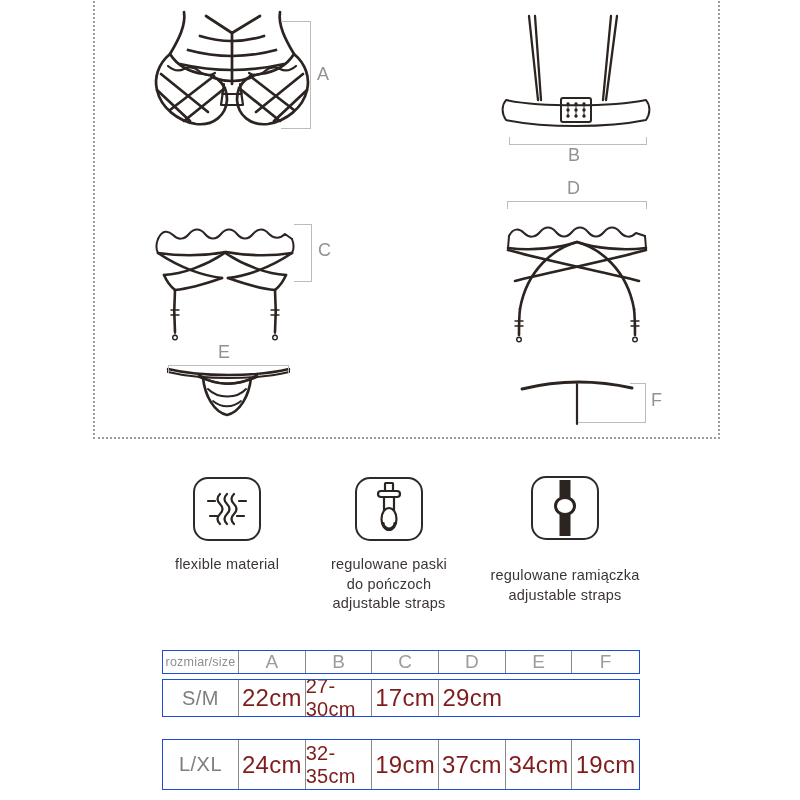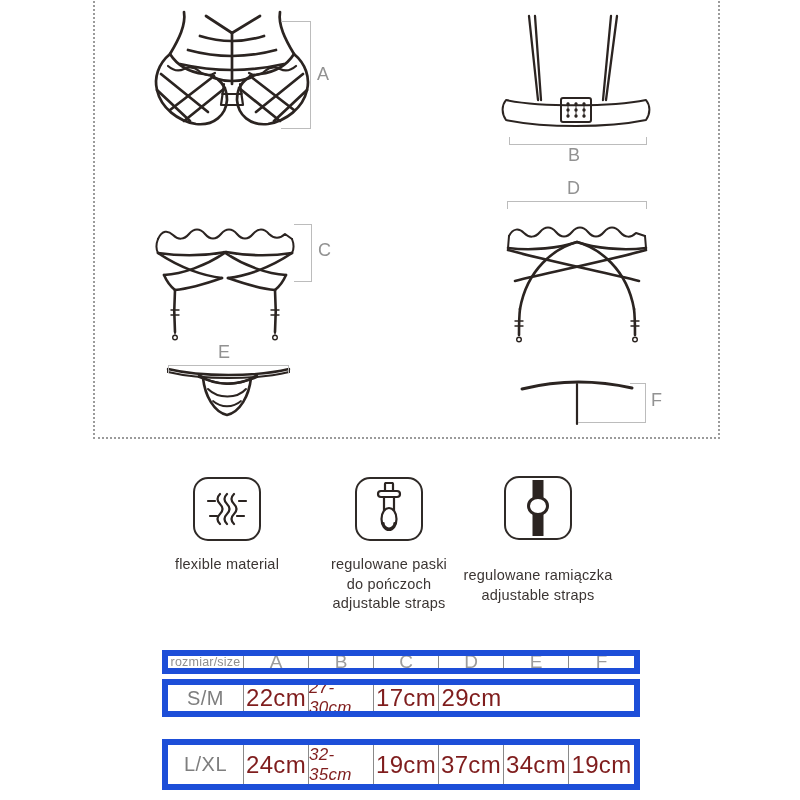--- a/index.html
+++ b/index.html
@@ -20,33 +20,33 @@
   
   .feature { position:absolute; text-align:center; color:#3b3533; font-size:14.5px;
     line-height:19.5px; letter-spacing:0.2px; }
   .icon-box { width:68px; height:64px; border:2.5px solid #2f2a27; border-radius:15px;
     margin:0 auto; display:flex; align-items:center; justify-content:center; box-sizing:border-box; }
   .feature .txt { margin-top:14px; }
   .feature .txt.push { margin-top:26px; }
 
   
   .trow { position:absolute; left:162px; width:478px; display:grid;
-    grid-template-columns:76px repeat(6,1fr); border:6px solid #1d4ed8;
+    grid-template-columns:76px repeat(6,1fr); border:1px solid #1d4ed8;
     box-sizing:border-box; background:#fff; }
   .cell { display:flex; align-items:center; justify-content:center;
     border-right:1px solid #8a8a8a; box-sizing:border-box; overflow:hidden; }
   .cell:last-child { border-right:none; }
   .thead { top:650px; height:24px; }
   .thead .cell { font-size:19px; color:#9c9c9c; }
   .thead .cell.lbl { font-size:12.5px; color:#8f8f8f; letter-spacing:0.2px; }
   .r1 { top:679px; height:38px; }
   .r2 { top:739px; height:51px; }
   .size-cell { font-size:20px; color:#7e7e7e; letter-spacing:0.5px; }
   .val { font-size:24px; color:#7f1d1d; letter-spacing:0.3px; }
-  .val.small { font-size:17px;font-style:italic; }
+  .val.small { font-size:20px; }
 </style>
 </head>
 <body>
 
 <div class="stage">
 
   <div class="dotted-box"></div>
 
   <svg class="draw" style="left:148px; top:12px;" width="168" height="122" viewBox="0 0 168 122">
     <g class="ink" stroke-width="2.7">
@@ -190,21 +190,21 @@
         </g>
       </svg>
     </div>
     <div class="txt">
       <div>regulowane paski</div>
       <div>do pończoch</div>
       <div>adjustable straps</div>
     </div>
   </div>
 
-  <div class="feature" style="left:441px; top:476px; width:194px;">
+  <div class="feature" style="left:468px; top:476px; width:194px;">
     <div class="icon-box">
       <svg width="40" height="56" viewBox="0 0 40 56">
         <rect x="14.5" y="0" width="11" height="56" fill="#2b2421"></rect>
         <ellipse cx="20" cy="26" rx="9.5" ry="8.5" fill="#ffffff" stroke="#2b2421" stroke-width="3"></ellipse>
       </svg>
     </div>
     <div class="txt push">
       <div>regulowane ramiączka</div>
       <div>adjustable straps</div>
     </div>

